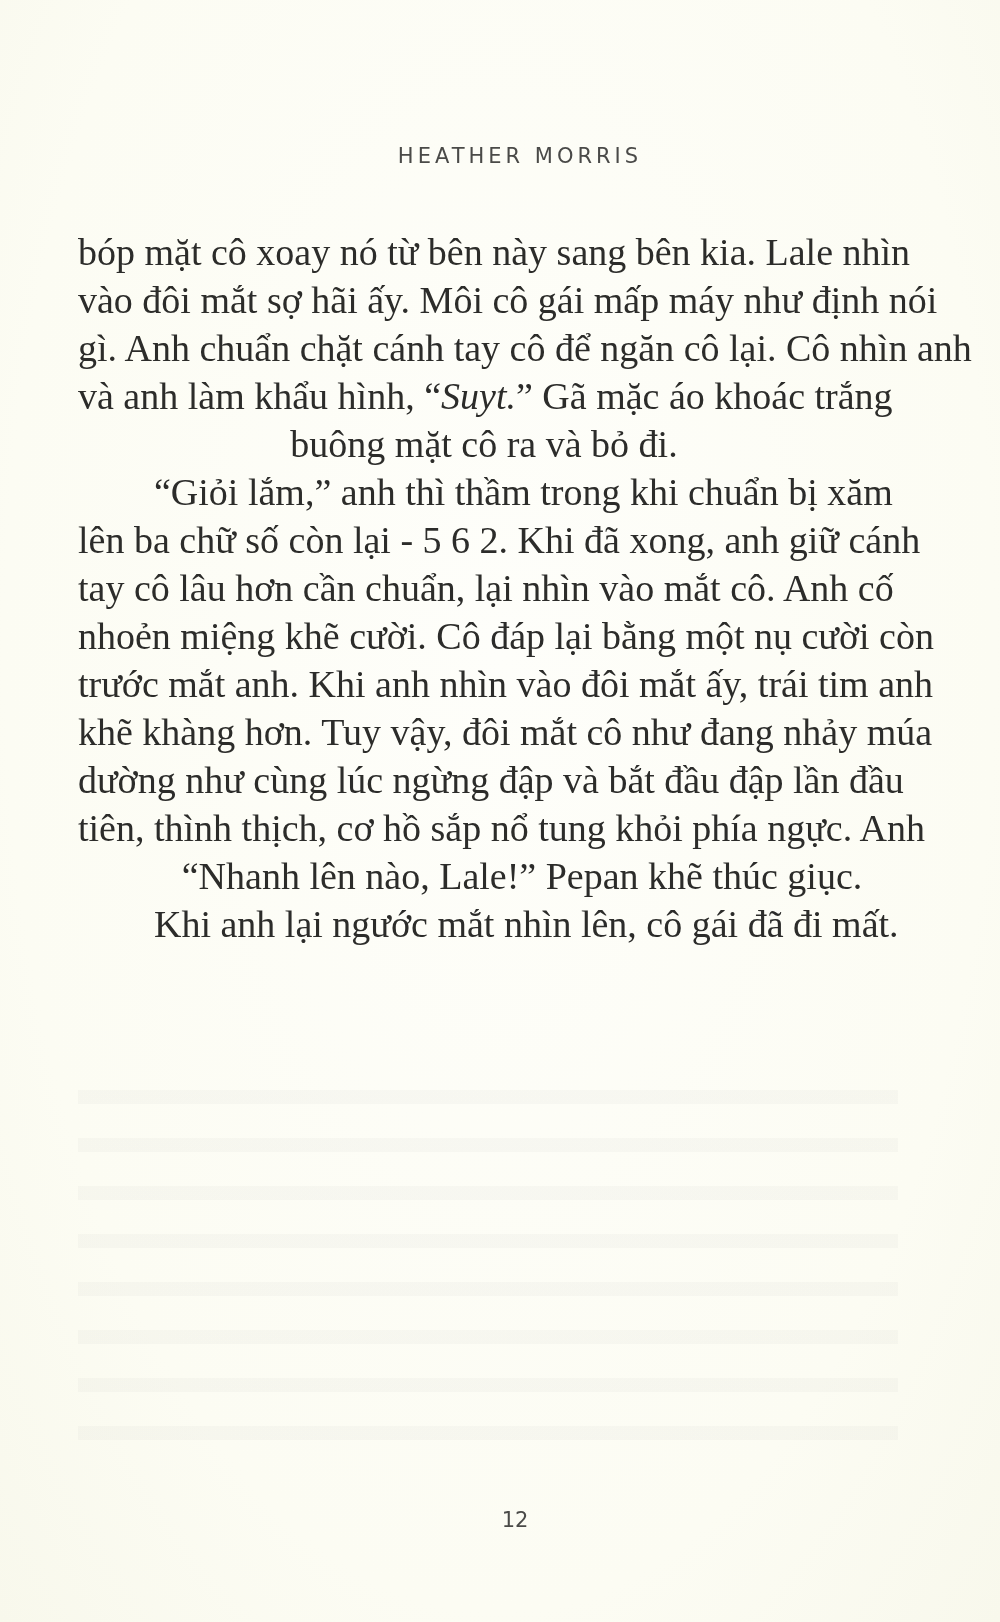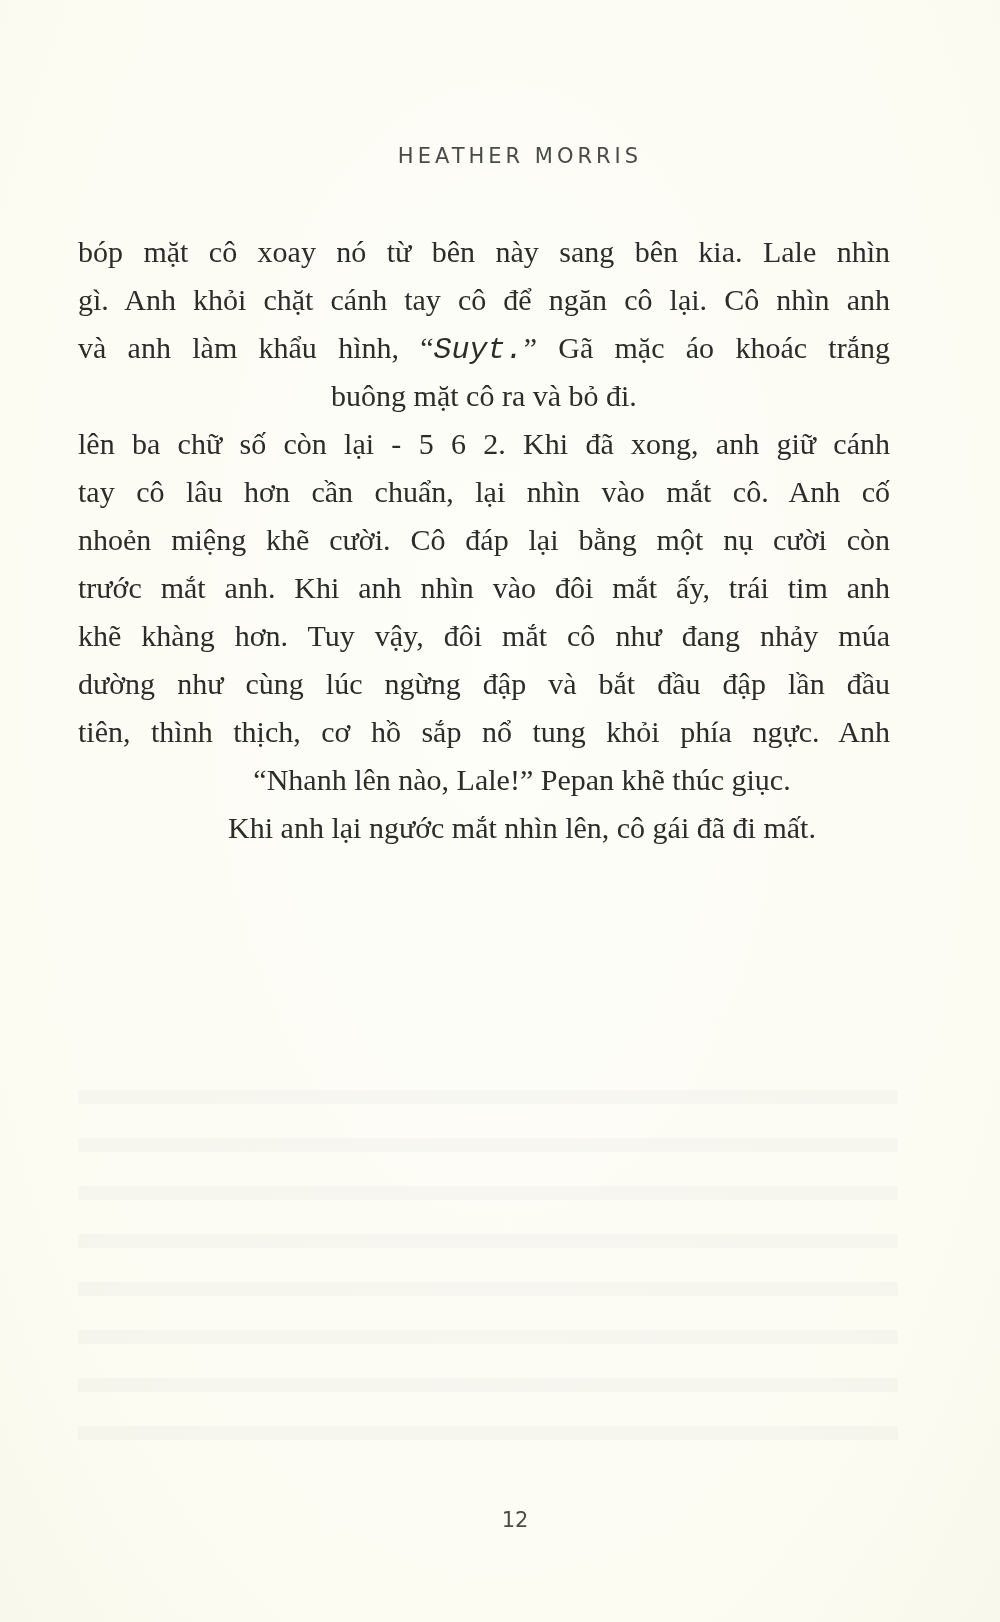--- a/index.html
+++ b/index.html
@@ -31,40 +31,39 @@
       font-family: "DejaVu Sans", "Liberation Sans", sans-serif;
       font-size: 21px;
       letter-spacing: 4px;
       color: #4a4a48;
     }
     .body-text {
       position: absolute;
       top: 228px;
       left: 78px;
       width: 812px;
-      font-size: 30px;
+      font-size: 38px;
       line-height: 48px;
       color: #2c2c2a;
     }
     .line {
       display: block;
       white-space: nowrap;
       height: 48px;
       text-align: center;
     }
     .justify {
       text-align: justify;
       text-align-last: justify;
     }
     .indent {
       padding-left: 76px;
     }
     .italic {
       font-style: italic;
-      font-family: Liberation Mono, monospace;
     }
     .bleed {
       position: absolute;
       left: 78px;
       top: 1070px;
       width: 820px;
       height: 380px;
       opacity: 0.05;
       background: repeating-linear-gradient(180deg, transparent 0px, transparent 20px, #888 20px, #888 34px, transparent 34px, transparent 48px);
     }
@@ -81,24 +80,26 @@
   </style>
 </head>
 <body>
 
 <div class="page">
 
   <div class="running-header">HEATHER MORRIS</div>
 
   <div class="body-text">
     <span class="line justify">bóp mặt cô xoay nó từ bên này sang bên kia. Lale nhìn</span>
-    <span class="line justify">gì. Anh khỏi chặt cánh tay cô để ngăn cô lại. Cô nhìn anh</span>
+    <span class="line justify">vào đôi mắt sợ hãi ấy. Môi cô gái mấp máy như định nói</span>
+    <span class="line justify">gì. Anh chuẩn chặt cánh tay cô để ngăn cô lại. Cô nhìn anh</span>
     <span class="line justify"><span>và anh làm khẩu hình, “</span><span class="italic">Suyt.</span><span>” Gã mặc áo khoác trắng</span></span>
     <span class="line">buông mặt cô ra và bỏ đi.</span>
 
+    <span class="line justify indent">“Giỏi lắm,” anh thì thầm trong khi chuẩn bị xăm</span>
     <span class="line justify">lên ba chữ số còn lại - 5 6 2. Khi đã xong, anh giữ cánh</span>
     <span class="line justify">tay cô lâu hơn cần chuẩn, lại nhìn vào mắt cô. Anh cố</span>
     <span class="line justify">nhoẻn miệng khẽ cười. Cô đáp lại bằng một nụ cười còn</span>
     <span class="line justify">trước mắt anh. Khi anh nhìn vào đôi mắt ấy, trái tim anh</span>
     <span class="line justify">khẽ khàng hơn. Tuy vậy, đôi mắt cô như đang nhảy múa</span>
     <span class="line justify">dường như cùng lúc ngừng đập và bắt đầu đập lần đầu</span>
     <span class="line justify">tiên, thình thịch, cơ hồ sắp nổ tung khỏi phía ngực. Anh</span>
 
     <span class="line indent">“Nhanh lên nào, Lale!” Pepan khẽ thúc giục.</span>
     <span class="line indent">Khi anh lại ngước mắt nhìn lên, cô gái đã đi mất.</span>

